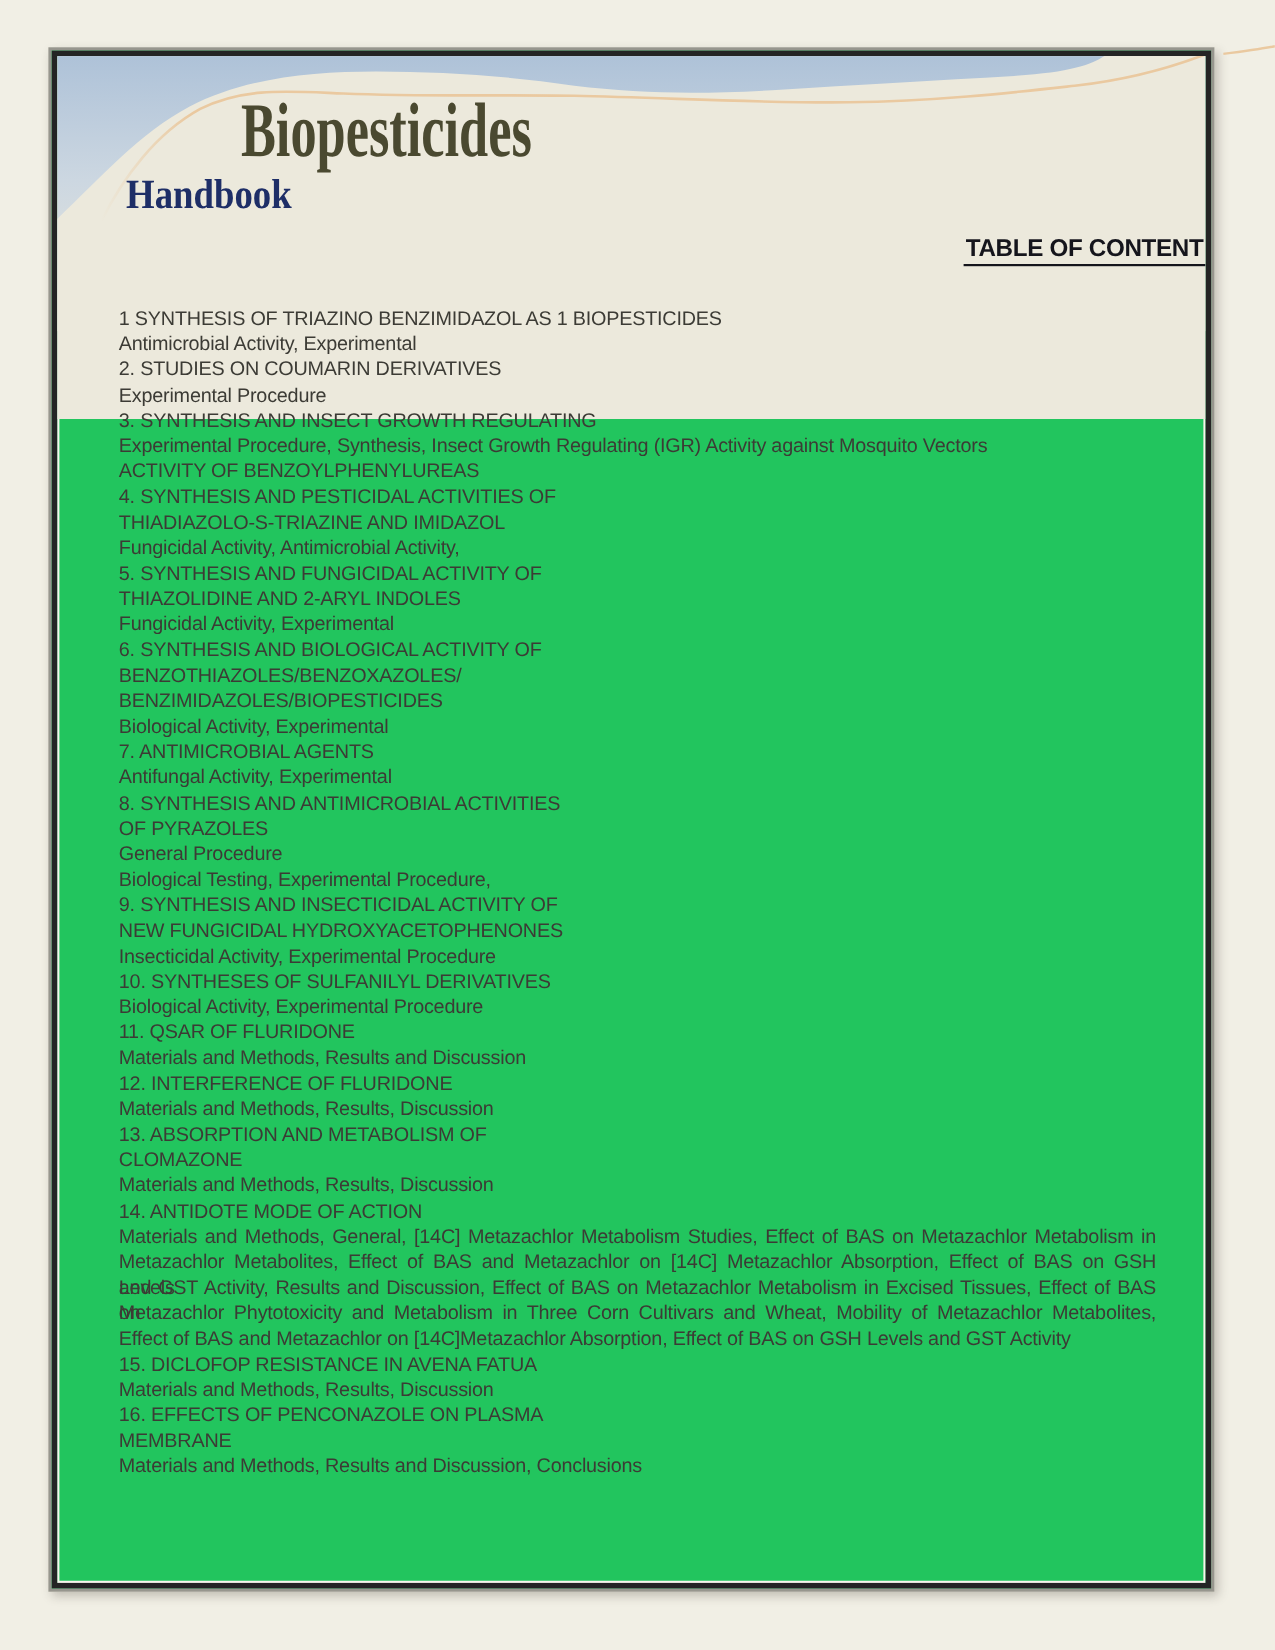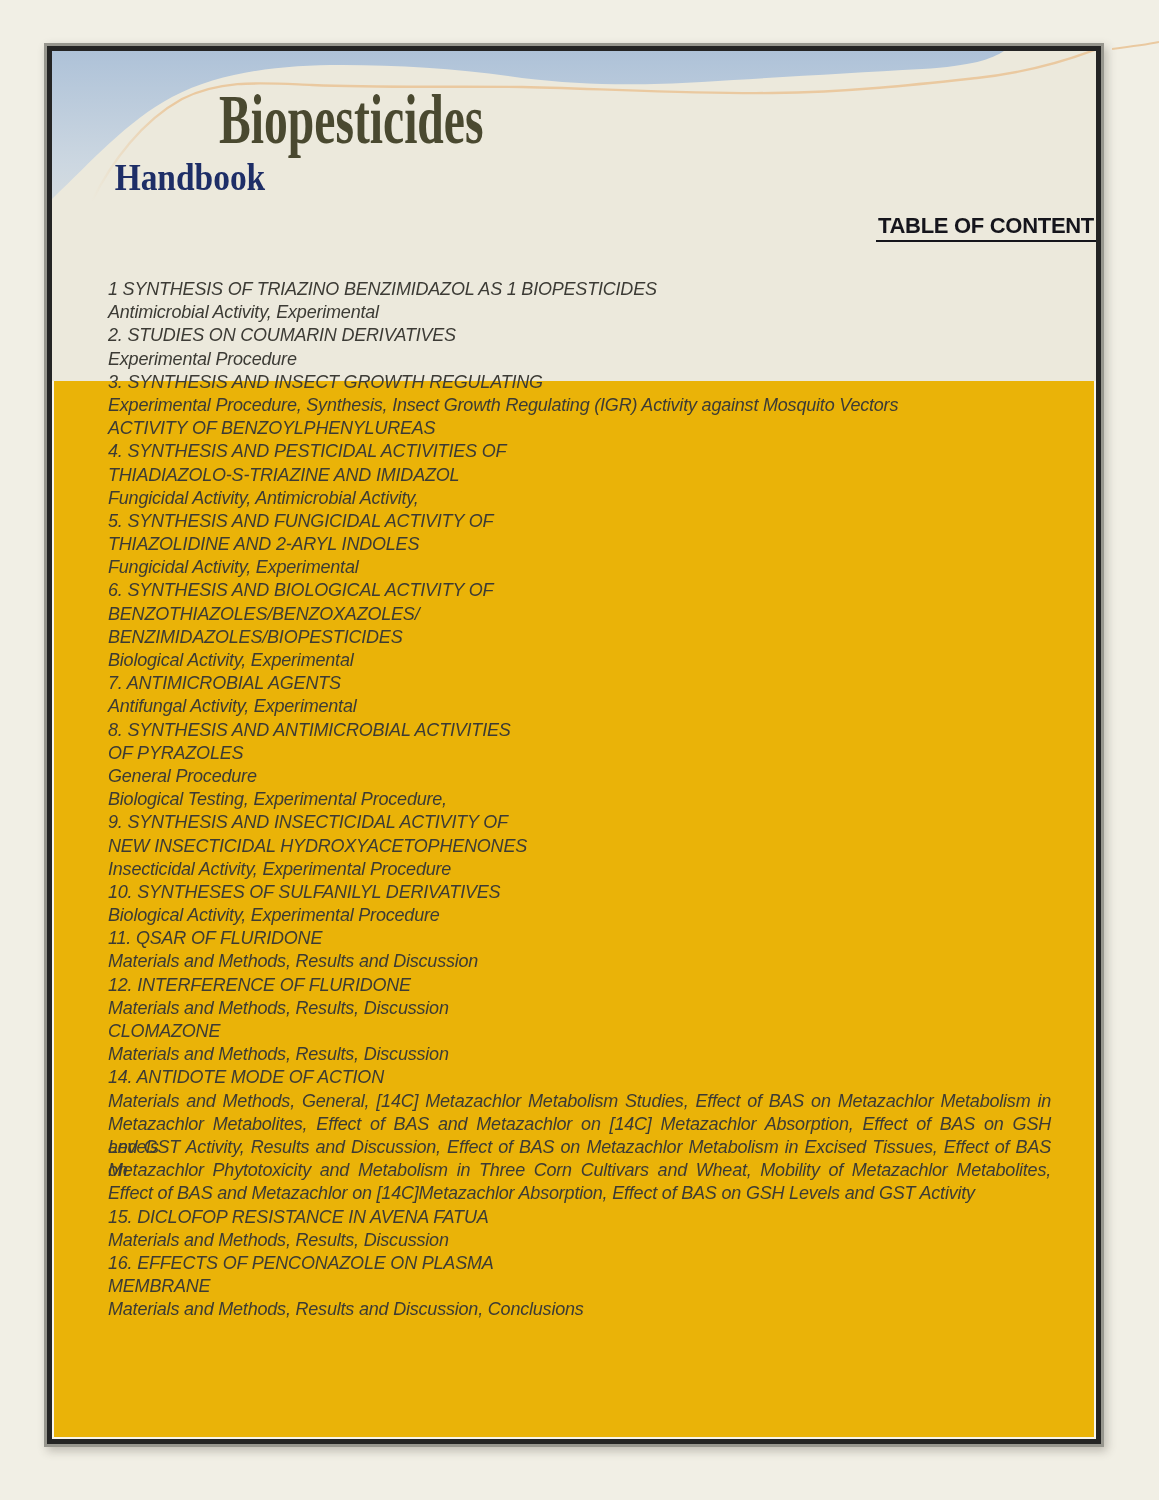--- a/index.html
+++ b/index.html
@@ -16,21 +16,21 @@
     box-sizing:border-box;
     border:3px solid #97968e;
     box-shadow:3px 4px 9px rgba(60,55,45,.28);
     background:#ece9dc;
   }
   .panel{
     position:absolute;inset:0;
     box-sizing:border-box;
     border:5px solid #242424;
     box-shadow:inset 0 0 0 2px #f7f5ec;
-    background:#eab308;
+    background:#22c55e;
     overflow:hidden;
   }
   .header-art{
     position:absolute;left:0;top:0;
     width:1044px;height:330px;
     display:block;z-index:0;
   }
   .title{
     position:absolute;left:0;top:34px;width:100%;
     font-family:"Liberation Serif", serif;
@@ -59,21 +59,21 @@
     padding:0 2px 2px 2px;
     line-height:1.1;
   }
   .toc{
     position:absolute;left:56px;top:227px;width:943px;z-index:2;
     color:#3c3b35;
     font-size:18px;letter-spacing:-.2px;
   }
   .toc .line{
     line-height:23.2px;height:23.2px;
-    white-space:pre;overflow:visible;font-style:italic;
+    white-space:pre;overflow:visible;
   }
   .toc .line.just{
     white-space:normal;
     text-align:justify;
     -moz-text-align-last:justify;
     text-align-last:justify;
     word-spacing:.5px;
   }
   .outer-curve{
     position:absolute;left:1112px;top:36px;width:47px;height:20px;
@@ -137,28 +137,29 @@
           <div class="line">BENZOTHIAZOLES/BENZOXAZOLES/</div>
           <div class="line">BENZIMIDAZOLES/BIOPESTICIDES</div>
           <div class="line">Biological Activity, Experimental</div>
           <div class="line">7. ANTIMICROBIAL AGENTS</div>
           <div class="line">Antifungal Activity, Experimental</div>
           <div class="line">8. SYNTHESIS AND ANTIMICROBIAL ACTIVITIES</div>
           <div class="line">OF PYRAZOLES</div>
           <div class="line">General Procedure</div>
           <div class="line">Biological Testing, Experimental Procedure,</div>
           <div class="line">9. SYNTHESIS AND INSECTICIDAL ACTIVITY OF</div>
-          <div class="line">NEW INSECTICIDAL HYDROXYACETOPHENONES</div>
+          <div class="line">NEW FUNGICIDAL HYDROXYACETOPHENONES</div>
           <div class="line">Insecticidal Activity, Experimental Procedure</div>
           <div class="line">10. SYNTHESES OF SULFANILYL DERIVATIVES</div>
           <div class="line">Biological Activity, Experimental Procedure</div>
           <div class="line">11. QSAR OF FLURIDONE</div>
           <div class="line">Materials and Methods, Results and Discussion</div>
           <div class="line">12. INTERFERENCE OF FLURIDONE</div>
           <div class="line">Materials and Methods, Results, Discussion</div>
+          <div class="line">13. ABSORPTION AND METABOLISM OF</div>
           <div class="line">CLOMAZONE</div>
           <div class="line">Materials and Methods, Results, Discussion</div>
           <div class="line">14. ANTIDOTE MODE OF ACTION</div>
           <div class="line just">Materials and Methods, General, [14C] Metazachlor Metabolism Studies, Effect of BAS on Metazachlor Metabolism in</div>
           <div class="line just">Metazachlor Metabolites, Effect of BAS and Metazachlor on [14C] Metazachlor Absorption, Effect of BAS on GSH Levels</div>
           <div class="line just">and GST Activity, Results and Discussion, Effect of BAS on Metazachlor Metabolism in Excised Tissues, Effect of BAS on</div>
           <div class="line just">Metazachlor Phytotoxicity and Metabolism in Three Corn Cultivars and Wheat, Mobility of Metazachlor Metabolites,</div>
           <div class="line">Effect of BAS and Metazachlor on [14C]Metazachlor Absorption, Effect of BAS on GSH Levels and GST Activity</div>
           <div class="line">15. DICLOFOP RESISTANCE IN AVENA FATUA</div>
           <div class="line">Materials and Methods, Results, Discussion</div>

